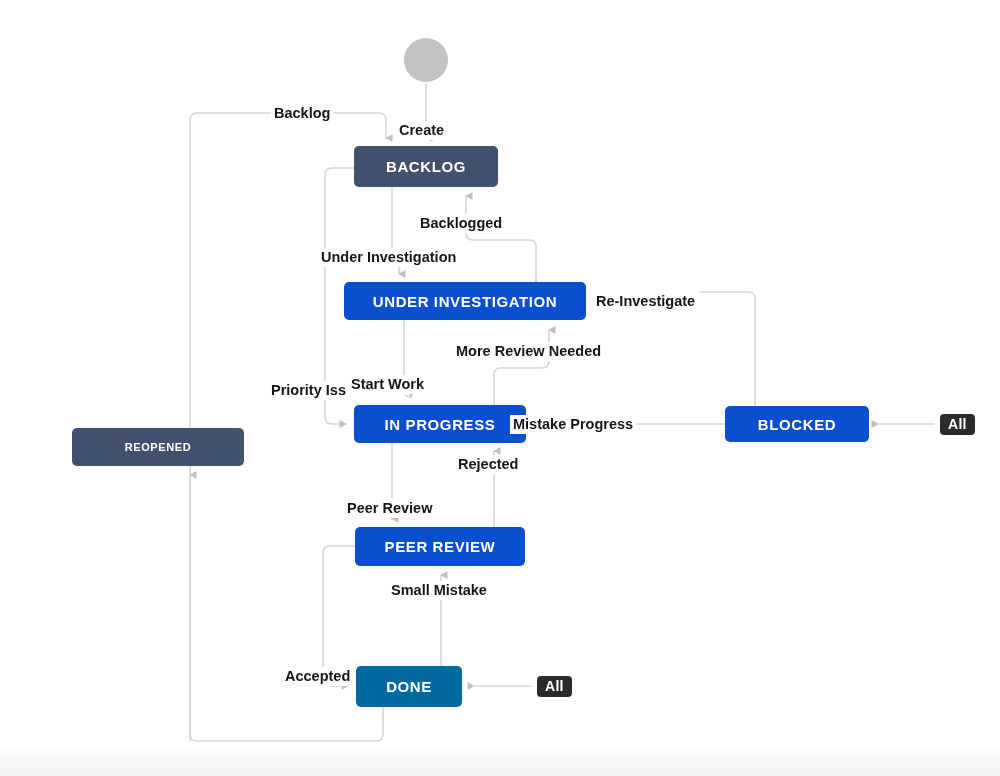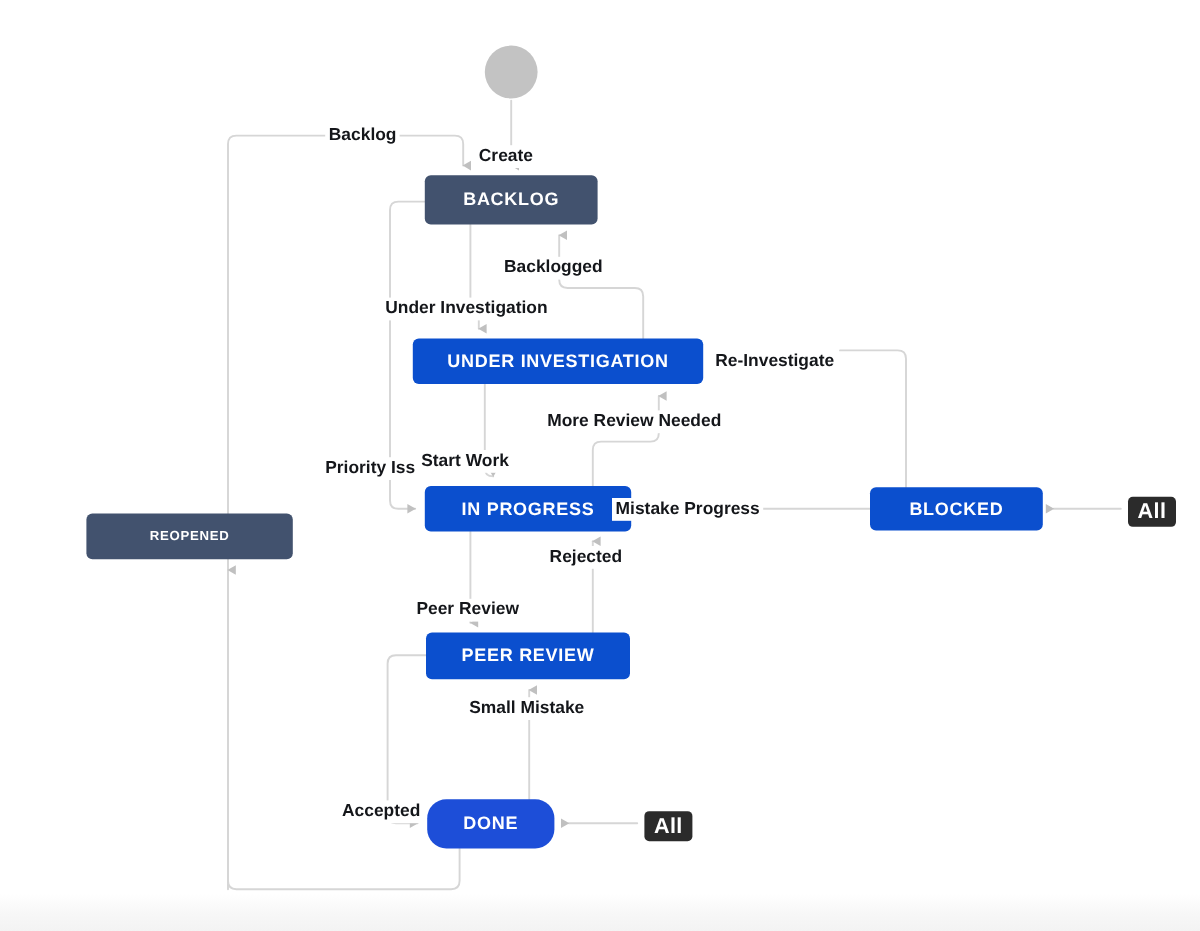--- a/index.html
+++ b/index.html
@@ -75,21 +75,21 @@
     user-select: none;
   }
   .edge-label.clip {
     overflow: hidden;
   }
   
   .all-badge {
     position: absolute;
     background: #2b2b2b;
     color: #ffffff;
-    font-size: 18px;
+    font-size: 14px;
     font-weight: bold;
     border-radius: 4px;
     padding: 3px 8px 4px 8px;
     line-height: 1;
     letter-spacing: 0.3px;
     user-select: none;
   }
 </style>
 </head>
 <body>
@@ -168,21 +168,21 @@
   </div>
 
   <div class="node" style="left:72px; top:428px; width:172px; height:38px; background:#42526e; font-size:11px;">
     <span class="node-label">REOPENED</span>
   </div>
 
   <div class="node" style="left:355px; top:527px; width:170px; height:39px; background:#0b4fce; font-size:15px;">
     <span class="node-label">PEER REVIEW</span>
   </div>
 
-  <div class="node" style="left:356px; top:666px; width:106px; height:41px; background:#1d4ed8; font-size:15px;border-radius:16px;">
+  <div class="node" style="left:356px; top:666px; width:106px; height:41px; background:#0369a1; font-size:15px;">
     <span class="node-label">DONE</span>
   </div>
 
   <div class="edge-label" style="left:396px; top:121px;">Create</div>
 
   <div class="edge-label" style="left:271px; top:104px;">Backlog</div>
 
   <div class="edge-label" style="left:417px; top:214px;">Backlogged</div>
 
   <div class="edge-label" style="left:318px; top:248px;">Under Investigation</div>

